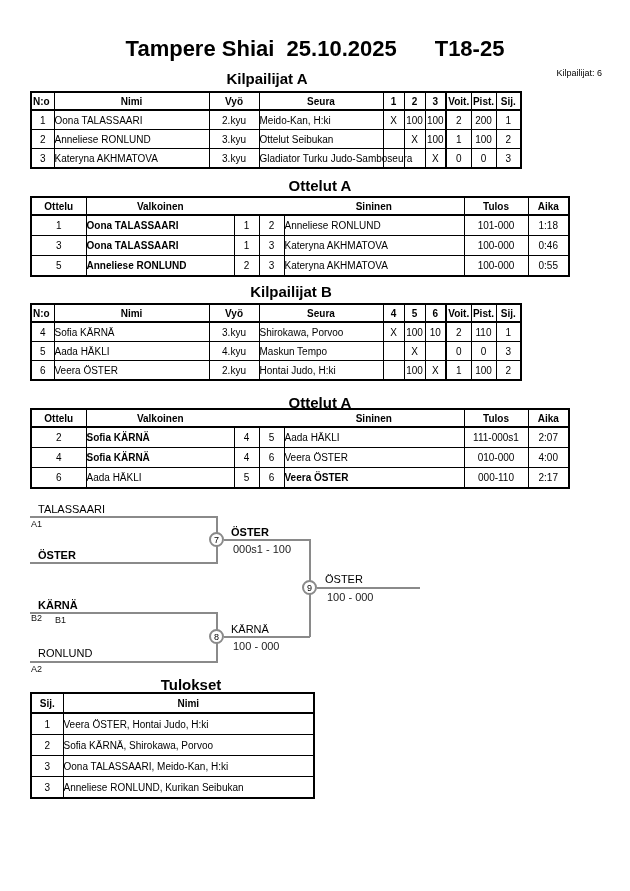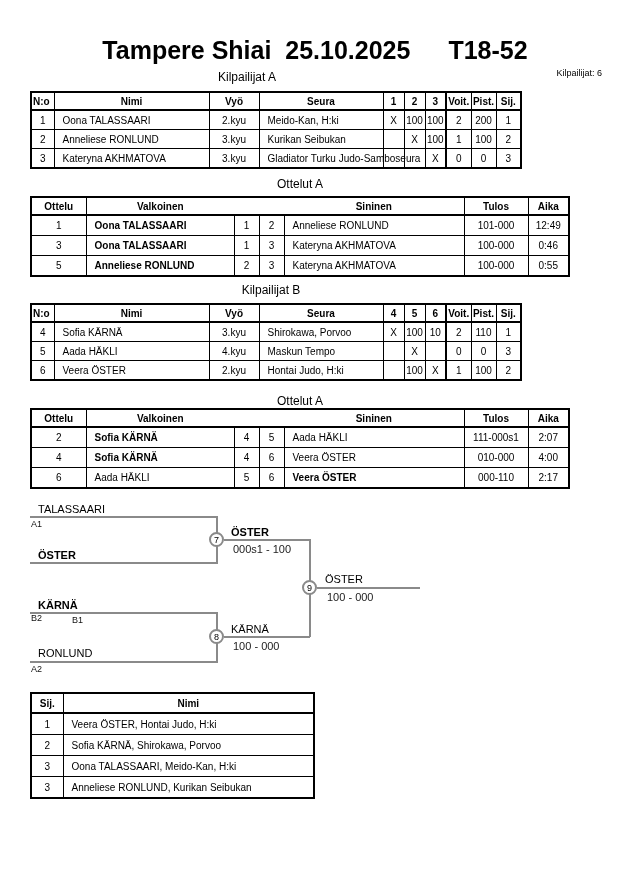--- a/index.html
+++ b/index.html
@@ -5,35 +5,35 @@
   html,body{margin:0;padding:0;background:#fff;}
   #page{position:relative;width:630px;height:891px;background:#fff;overflow:hidden;
         font-family:"Liberation Sans",sans-serif;color:#000;}
   .abs{position:absolute;}
   .center{text-align:center;}
   .pre{white-space:pre;}
   .bold{font-weight:bold;}
 
   
   .title{top:36px;left:0;width:630px;display:flex;justify-content:center;gap:38px;
-         font-size:25px;font-weight:bold;}
-  .sec-head{font-size:12px;font-weight:normal;}
+         font-size:22px;font-weight:bold;}
+  .sec-head{font-size:15px;font-weight:bold;margin-left:20px;}
   .count{top:68px;right:28px;font-size:9px;}
 
   
   table{border-collapse:collapse;table-layout:fixed;font-size:10px;}
   .sheet{border:2px solid #000;}
   .sheet th,.sheet td{border:1px solid #000;padding:0;text-align:center;
         overflow:hidden;white-space:nowrap;}
   .sheet th{border-bottom:2px solid #000;height:16px;font-weight:bold;}
   .kilp td{height:18px;}
   .ott td{height:19px;}
   .tul td{height:20px;}
   .tul th{height:18px;}
-  .l{text-align:left !important;padding:0 8px !important;}
+  .l{text-align:left !important;padding:0 0 !important;}
   .nol{text-align:left !important;padding:0 1px !important;}
   .tl{border-left:2px solid #000 !important;margin-left:34px;}
   .nbr{border-right:none !important;}
   .nbl{border-left:none !important;}
   .spill{overflow:visible !important;}
   .spill-text{display:inline-block;position:relative;z-index:5;width:163px;
         overflow:hidden;white-space:nowrap;text-align:left;vertical-align:middle;}
 
   
   .bl{position:absolute;background:#8a8a8a;}
@@ -46,21 +46,21 @@
         border-radius:50%;background:#fff;font-size:9px;display:flex;
         align-items:center;justify-content:center;box-sizing:border-box;z-index:3;}
 </style>
 </head>
 <body>
 
 <div id="page">
 
   <div class="abs title">
     <span class="pre">Tampere Shiai  25.10.2025</span>
-    <span>T18-52</span>
+    <span>T18-25</span>
   </div>
   <div class="abs count">Kilpailijat: 6</div>
 
   <div class="abs sec-head center" style="top:70px;left:0;width:494px;">Kilpailijat A</div>
   <table class="abs sheet kilp" style="top:91px;left:30px;width:490px;">
     <colgroup>
         <col style="width:23px">
         <col style="width:155px">
         <col style="width:50px">
         <col style="width:124px">
@@ -93,21 +93,21 @@
       <td>100</td>
       <td>100</td>
       <td class="tl">2</td>
       <td>200</td>
       <td>1</td>
     </tr>
     <tr>
       <td>2</td>
       <td class="l">Anneliese RONLUND</td>
       <td>3.kyu</td>
-      <td class="l">Kurikan Seibukan</td>
+      <td class="l">Ottelut Seibukan</td>
       <td></td>
       <td>X</td>
       <td>100</td>
       <td class="tl">1</td>
       <td>100</td>
       <td>2</td>
     </tr>
     <tr>
       <td>3</td>
       <td class="l">Kateryna AKHMATOVA</td>
@@ -144,21 +144,21 @@
       <th>Tulos</th>
       <th>Aika</th>
     </tr>
     <tr>
       <td>1</td>
       <td class="l bold">Oona TALASSAARI</td>
       <td>1</td>
       <td>2</td>
       <td class="l">Anneliese RONLUND</td>
       <td>101-000</td>
-      <td>12:49</td>
+      <td>1:18</td>
     </tr>
     <tr>
       <td>3</td>
       <td class="l bold">Oona TALASSAARI</td>
       <td>1</td>
       <td>3</td>
       <td class="l">Kateryna AKHMATOVA</td>
       <td>100-000</td>
       <td>0:46</td>
     </tr>
@@ -307,33 +307,34 @@
     <div class="bscore" style="left:233px;top:543px;">000s1 - 100</div>
 
     <div class="bl v" style="left:309px;top:539px;height:98px;"></div>
     <div class="bcircle" style="left:302px;top:580px;">9</div>
     <div class="bname" style="left:325px;top:573px;">ÖSTER</div>
     <div class="bl h" style="left:317px;top:587px;width:103px;"></div>
     <div class="bscore" style="left:327px;top:591px;">100 - 000</div>
 
     <div class="bname bold" style="left:38px;top:599px;">KÄRNÄ</div>
     <div class="bl h" style="left:30px;top:612px;width:188px;"></div>
-    <div class="blabel" style="left:44px;top:615px;padding-left:28px;">B1</div>
+    <div class="blabel" style="left:27px;top:615px;padding-left:28px;">B1</div>
 
     <div class="bname" style="left:38px;top:647px;">RONLUND</div>
     <div class="bl h" style="left:30px;top:661px;width:188px;"></div>
     <div class="blabel" style="left:31px;top:664px;">A2</div>
 
     <div class="bl v" style="left:216px;top:612px;height:51px;"></div>
     <div class="bcircle" style="left:209px;top:629px;">8</div>
     <div class="bname" style="left:231px;top:623px;">KÄRNÄ</div>
     <div class="bl h" style="left:224px;top:636px;width:86px;"></div>
     <div class="bscore" style="left:233px;top:640px;">100 - 000</div>
   </div>
 
+  <div class="abs sec-head center" style="top:676px;left:0;width:342px;">Tulokset</div>
   <table class="abs sheet tul" style="top:692px;left:30px;width:283px;">
     <colgroup>
         <col style="width:32px">
         <col style="width:251px">
       </colgroup>
     <tbody>
         <tr>
       <th>Sij.</th>
       <th>Nimi</th>
     </tr>

